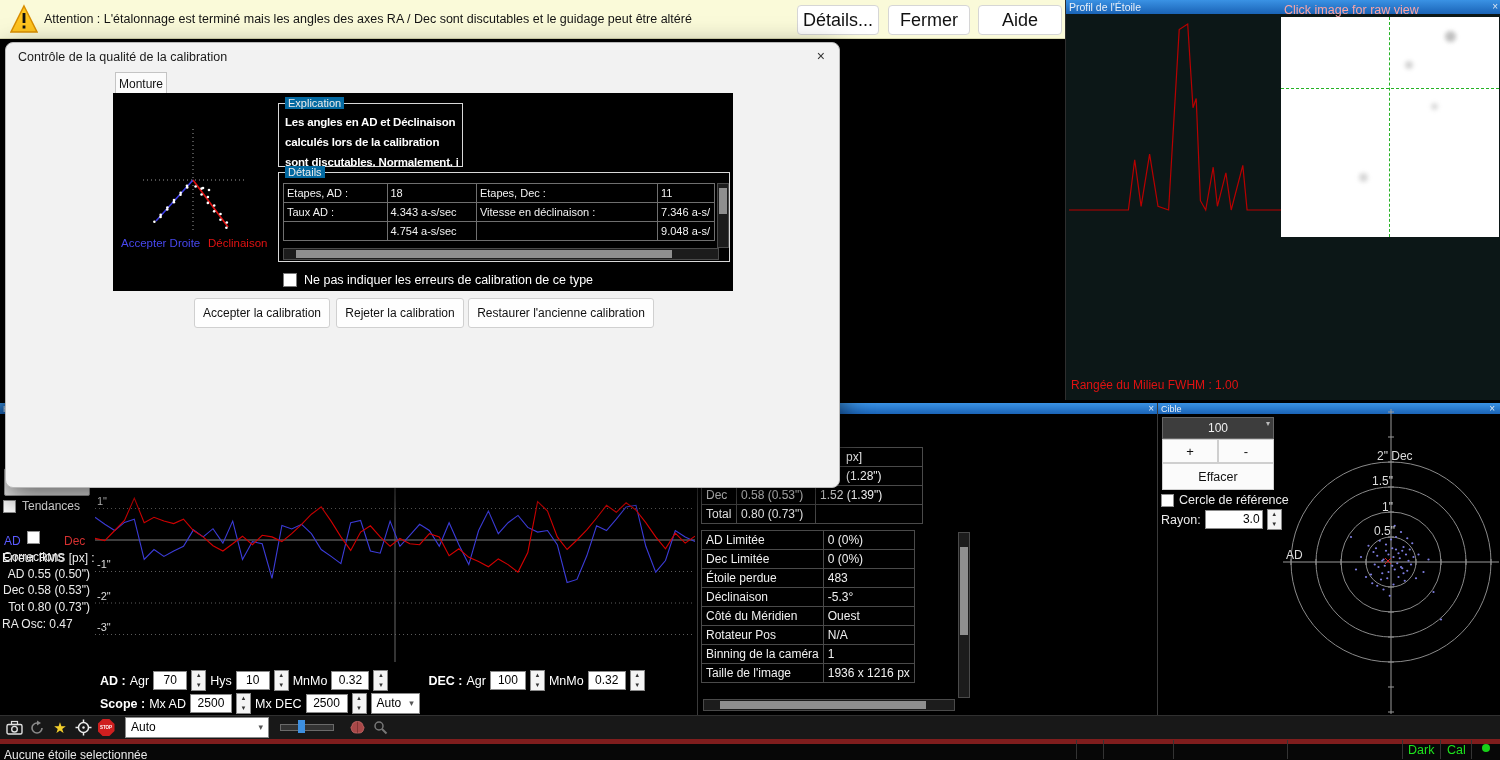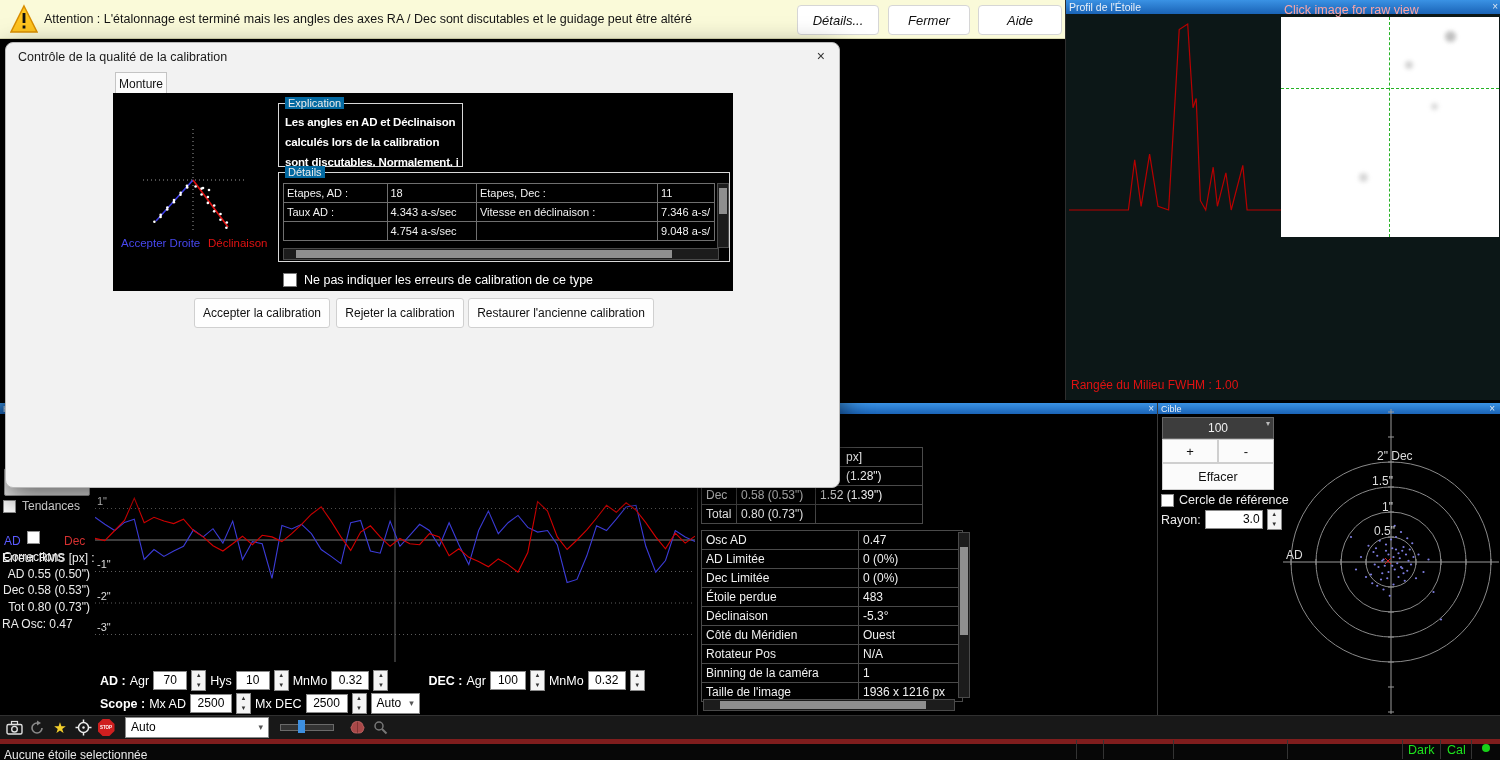--- a/index.html
+++ b/index.html
@@ -4,21 +4,21 @@
 <style>
   html,body{margin:0;padding:0;background:#000;}
   #page{position:relative;width:1500px;height:760px;background:#000;overflow:hidden;
         font-family:"Liberation Sans",sans-serif;-webkit-font-smoothing:antialiased;}
   .abs{position:absolute;}
   
   #warning-bar{left:0;top:0;width:1065px;height:38px;background:#fafad9;border-bottom:1px solid #d8d8b0;
                display:flex;align-items:center;}
   #warning-text{margin-left:44px;font-size:12.5px;color:#141414;}
   .wbtn{position:absolute;top:5px;height:28px;background:#fff;border:1px solid #d6d6d6;border-radius:4px;
-        font-size:13px;color:#111;display:flex;align-items:center;justify-content:center;font-style:italic;}
+        font-size:18px;color:#111;display:flex;align-items:center;justify-content:center;}
   
   .tbar{background:linear-gradient(180deg,#3a92e4 0%,#1a63b6 100%);color:#e8eff8;font-size:10.5px;
         display:flex;align-items:center;padding:0 3px;}
   .tbar .x{margin-left:auto;color:#dce6f2;font-size:10px;line-height:10px;}
   
   #profile-window{left:1065px;top:0;width:435px;height:400px;background:#0c1717;border-left:1px solid #2e2e2e;}
   #profile-title{position:absolute;left:0;top:0;right:0;height:14px;}
   #click-hint{position:absolute;left:218px;top:3px;color:#fca5a5;font-size:12.5px;}
   #raw-box{position:absolute;left:215px;top:17px;width:218px;height:220px;background:#ffffff;overflow:hidden;}
   .gline-v{position:absolute;top:0;bottom:0;width:0;border-left:1px dashed #25b325;}
@@ -248,24 +248,20 @@
       <tr>
         <td>Total</td>
         <td>0.80 (0.73")</td>
         <td></td>
       </tr>
     </tbody>
       </table>
 
     <table class="dtab abs" style="left:3px;top:116px;">
       <tbody>
-          <tr>
-            <td style="width:148px;">Osc AD</td>
-            <td style="width:95px;">0.47</td>
-          </tr>
       <tr>
             <td>AD Limitée</td>
             <td>0 (0%)</td>
           </tr>
       <tr>
             <td>Dec Limitée</td>
             <td>0 (0%)</td>
           </tr>
       <tr>
             <td>Étoile perdue</td>

